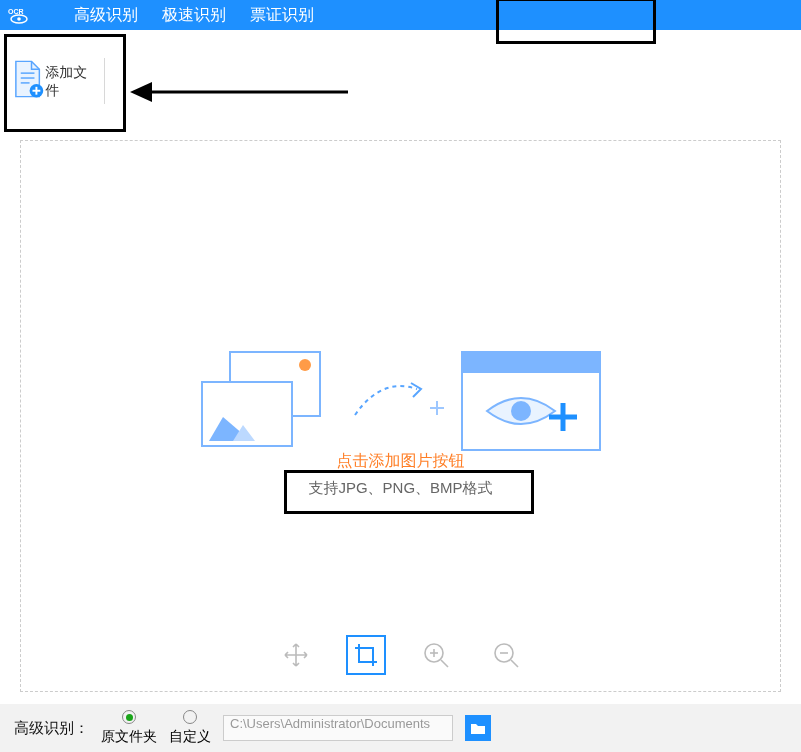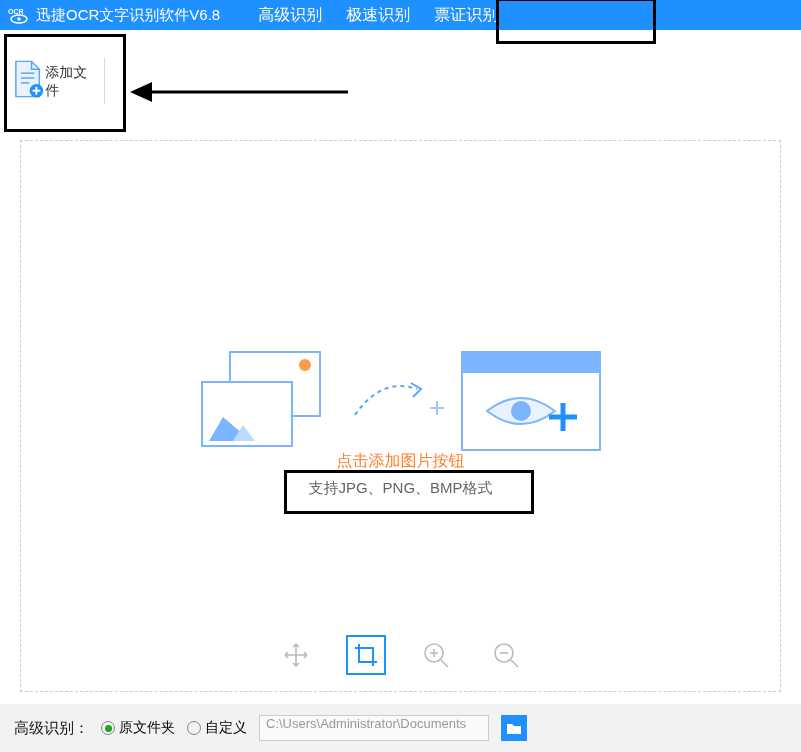--- a/index.html
+++ b/index.html
@@ -34,21 +34,21 @@
 
   .hint1 { position: absolute; left: 50%; top: 310px; transform: translateX(-50%); color: #ff7f27; font-size: 16px; }
   .hint2 { position: absolute; left: 50%; top: 338px; transform: translateX(-50%); color: #666; font-size: 15px; }
 
   .bottom-tools { position: absolute; left: 50%; bottom: 16px; transform: translateX(-50%); display: flex; gap: 30px; align-items: center; }
   .tool { width: 40px; height: 40px; display: flex; align-items: center; justify-content: center; cursor: pointer; color: #bbb; }
   .tool.active { border: 2px solid #1E90FF; color: #1E90FF; }
 
   .output-bar { position: absolute; left: 0; right: 0; bottom: 0; height: 48px; background: #f2f2f2; display: flex; align-items: center; padding: 0 14px; gap: 12px; }
   .output-bar .lbl { color: #111; font-size: 15px; }
-  .radio { display: flex; align-items: center; gap: 4px; cursor: pointer; }
+  .radio { display: flex; align-items: center; gap: 4px; cursor: pointer; flex-direction: column; }
   .radio-dot { width: 14px; height: 14px; border: 1px solid #888; border-radius: 50%; display: flex; align-items: center; justify-content: center; }
   .radio-dot.sel::after { content: ""; width: 7px; height: 7px; border-radius: 50%; background: #1aa51a; }
   .path-input { flex: 0 0 230px; height: 26px; border: 1px solid #ccc; background: #fafafa; color: #999; padding: 0 6px; font-size: 13px; overflow: hidden; white-space: nowrap; }
   .folder-btn { width: 26px; height: 26px; background: #1E90FF; display: flex; align-items: center; justify-content: center; cursor: pointer; }
 
   
   .annot { position: absolute; border: 3px solid #000; pointer-events: none; }
   .annot.a1 { left: 496px; top: -2px; width: 160px; height: 46px; }
   .annot.a2 { left: 4px; top: 34px; width: 122px; height: 98px; }
   .annot.a3 { left: 284px; top: 470px; width: 250px; height: 44px; }
@@ -58,21 +58,20 @@
 </head>
 <body>
 
 <div class="titlebar">
   <div class="logo">
     <svg width="22" height="18" viewBox="0 0 22 18">
       <text x="0" y="8" font-size="7" fill="#fff" font-weight="bold">OCR</text>
       <ellipse cx="11" cy="13" rx="8" ry="4" fill="none" stroke="#fff" stroke-width="1.5"></ellipse>
       <circle cx="11" cy="13" r="1.8" fill="#fff"></circle>
     </svg>
-    <span class="app-title">迅捷OCR文字识别软件V6.8</span>
   </div>
   <div class="tabs">
     <div class="tab">
         <span>高级识别</span>
       </div>
     <div class="tab">
         <span>极速识别</span>
       </div>
     <div class="tab">
         <span>票证识别</span>

